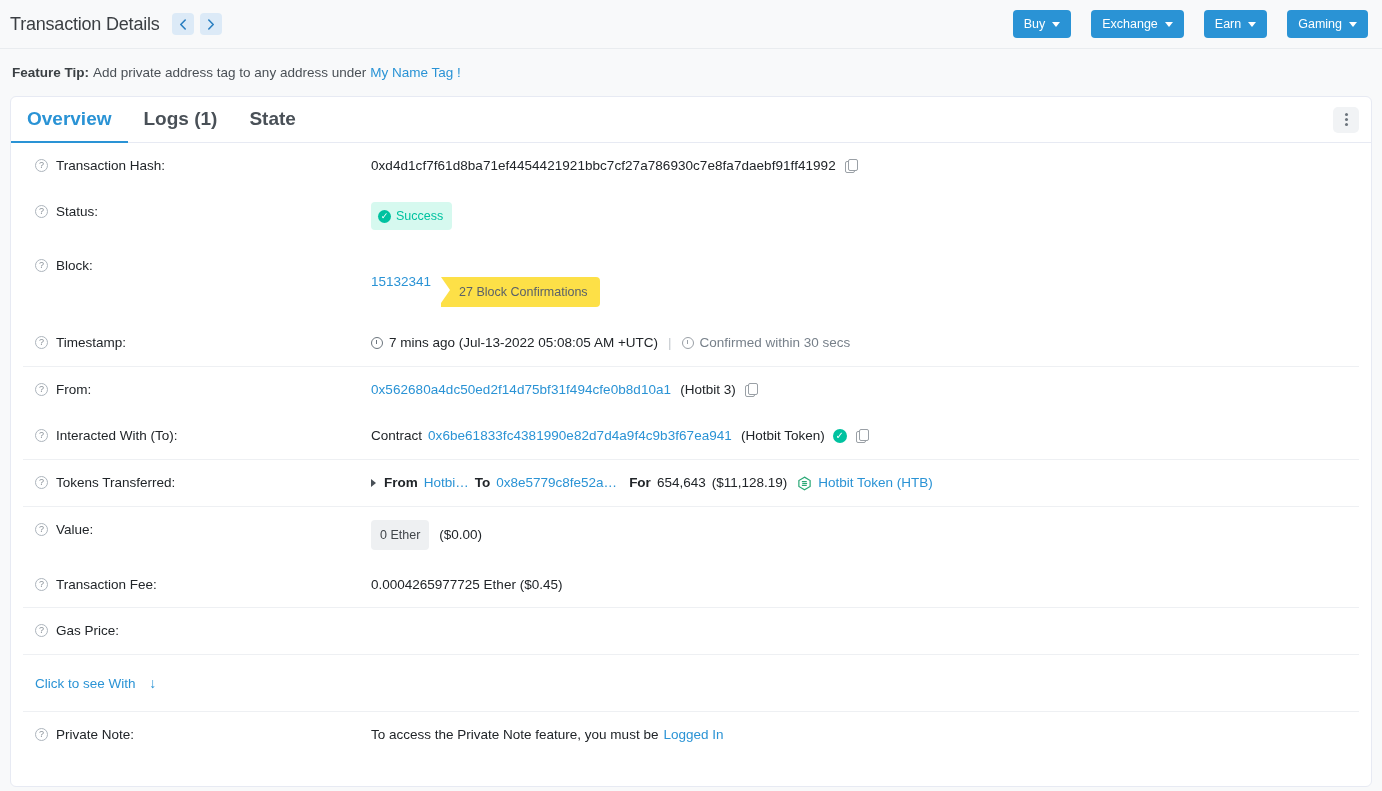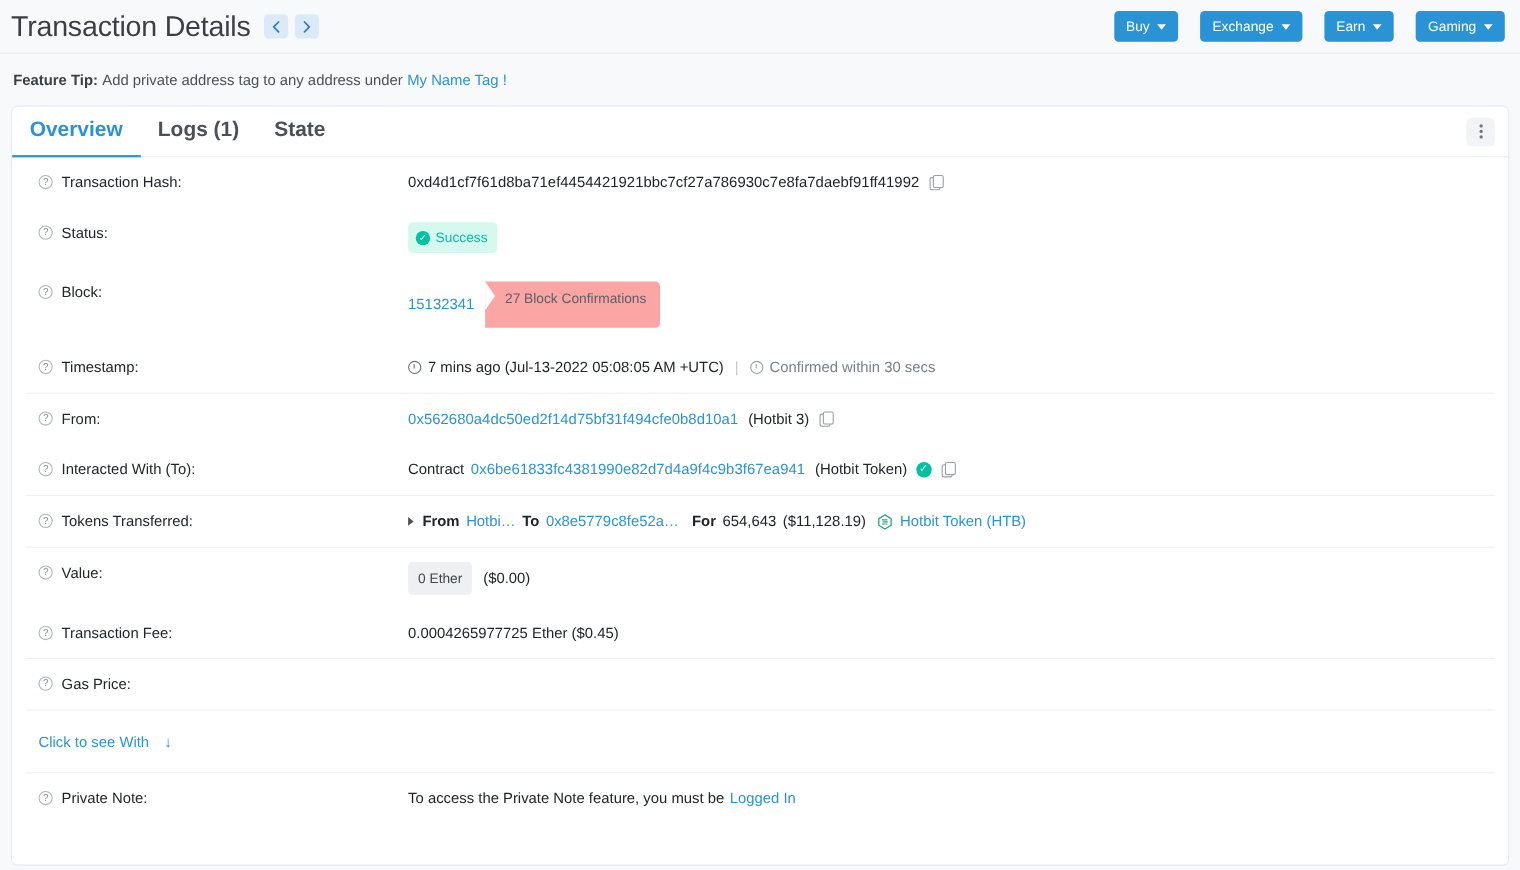--- a/index.html
+++ b/index.html
@@ -14,21 +14,21 @@
 
   
   .header {
     height: 48px;
     display: flex;
     align-items: center;
     padding: 0 14px 0 10px;
     background: #f8f9fa;
   }
   .page-title {
-    font-size: 26px;
+    font-size: 18px;
     color: #3b3f43;
     font-weight: 400;
     letter-spacing: -0.2px;
   }
   .nav-arrows { display: flex; gap: 6px; margin-left: 12px; }
   .nav-btn {
     width: 22px; height: 22px;
     background: #dceaf7;
     border-radius: 4px;
     display: flex; align-items: center; justify-content: center;
@@ -174,27 +174,28 @@
   }
   .check-circle {
     width: 13px; height: 13px; border-radius: 50%;
     background: #00c2a0; color: #fff;
     font-size: 9px; line-height: 13px; text-align: center;
     display: inline-block;
   }
 
   
   .conf-badge {
-    background: #fca5a5;
+    background: #fde047;
     color: #5a6169;
     font-size: 12.5px;
-    padding: 5px 12px 17px 18px;
+    padding: 5px 12px 5px 18px;
     border-radius: 0 4px 4px 0;
     margin-left: 10px;
     position: relative;
+    margin-top: 21px;
   }
   .conf-badge::before {
     content: "";
     position: absolute;
     left: -0px; top: 0;
     border-top: 13px solid transparent;
     border-bottom: 13px solid transparent;
     border-left: 9px solid #fff;
   }
 

